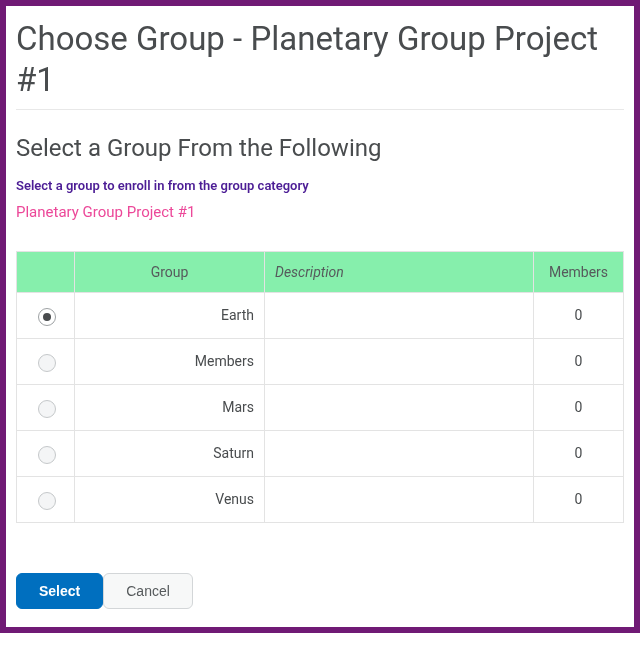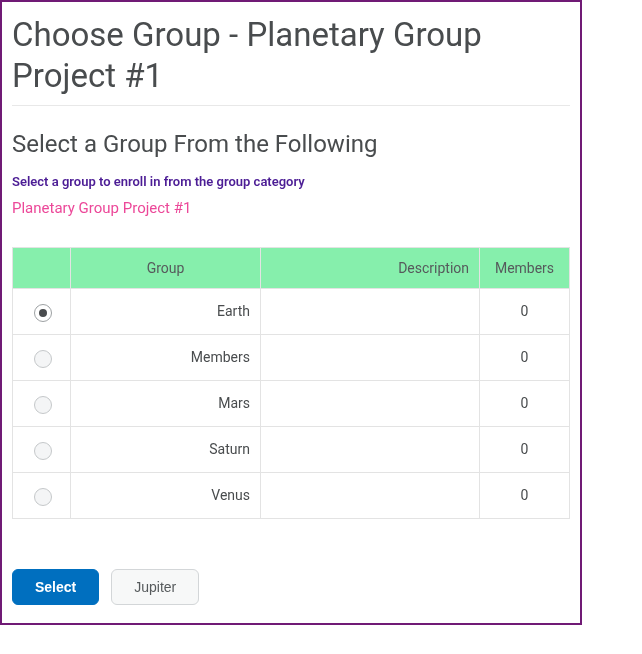--- a/index.html
+++ b/index.html
@@ -4,22 +4,22 @@
 <style>
   * { box-sizing: border-box; }
   html, body {
     margin: 0;
     padding: 0;
     font-family: -apple-system, BlinkMacSystemFont, "Segoe UI", Roboto, "Helvetica Neue", Arial, sans-serif;
     color: #494c4e;
     background: #fff;
   }
   .page {
-    width: 582px;
-    border: 2px solid #701a75;
+    width: 640px;
+    border: 6px solid #701a75;
     padding: 0 10px 18px 10px;
   }
   h1.page-title {
     font-size: 33px;
     font-weight: 400;
     color: #494c4e;
     margin: 12px 0 8px 0;
     line-height: 1.25;
   }
   h2.section-title {
@@ -62,21 +62,21 @@
   table.group-table thead th {
     background: #86efac;
     font-weight: 400;
     color: #565a5c;
     text-align: center;
   }
   table.group-table thead th:first-child {
     width: 58px;
   }
   table.group-table thead th.col-group { width: 190px; text-align: center;}
-  table.group-table thead th.col-desc  { text-align: right;}
+  table.group-table thead th.col-desc  { text-align: left; font-style: italic;}
   table.group-table thead th.col-members { width: 90px; text-align: center;}
   table.group-table td.radio-cell {
     text-align: center;
     width: 58px;
   }
   table.group-table td.members-cell {
     text-align: center;
   }
 
   
@@ -104,21 +104,20 @@
     top: 50%; left: 50%;
     width: 8px; height: 8px;
     background: #494c4e;
     border-radius: 50%;
     transform: translate(-50%, -50%);
   }
 
   .button-row {
     margin-top: 50px;
     display: flex;
-    gap: 12px;
   }
   .btn {
     font-size: 14px;
     padding: 10px 22px;
     border-radius: 6px;
     cursor: pointer;
     line-height: 1;
   }
   .btn-primary {
     background: #006fbf;
@@ -185,16 +184,16 @@
           <td class="radio-cell"><input type="radio" name="group-choice" class="radio" style=""></td>
           <td>Venus</td>
           <td></td>
           <td class="members-cell">0</td>
         </tr>
       </tbody>
   </table>
 
   <div class="button-row">
     <button class="btn btn-primary">Select</button>
-    <button class="btn btn-secondary">Jupiter</button>
+    <button class="btn btn-secondary">Cancel</button>
   </div>
 
 </div>
 
 </body></html>

